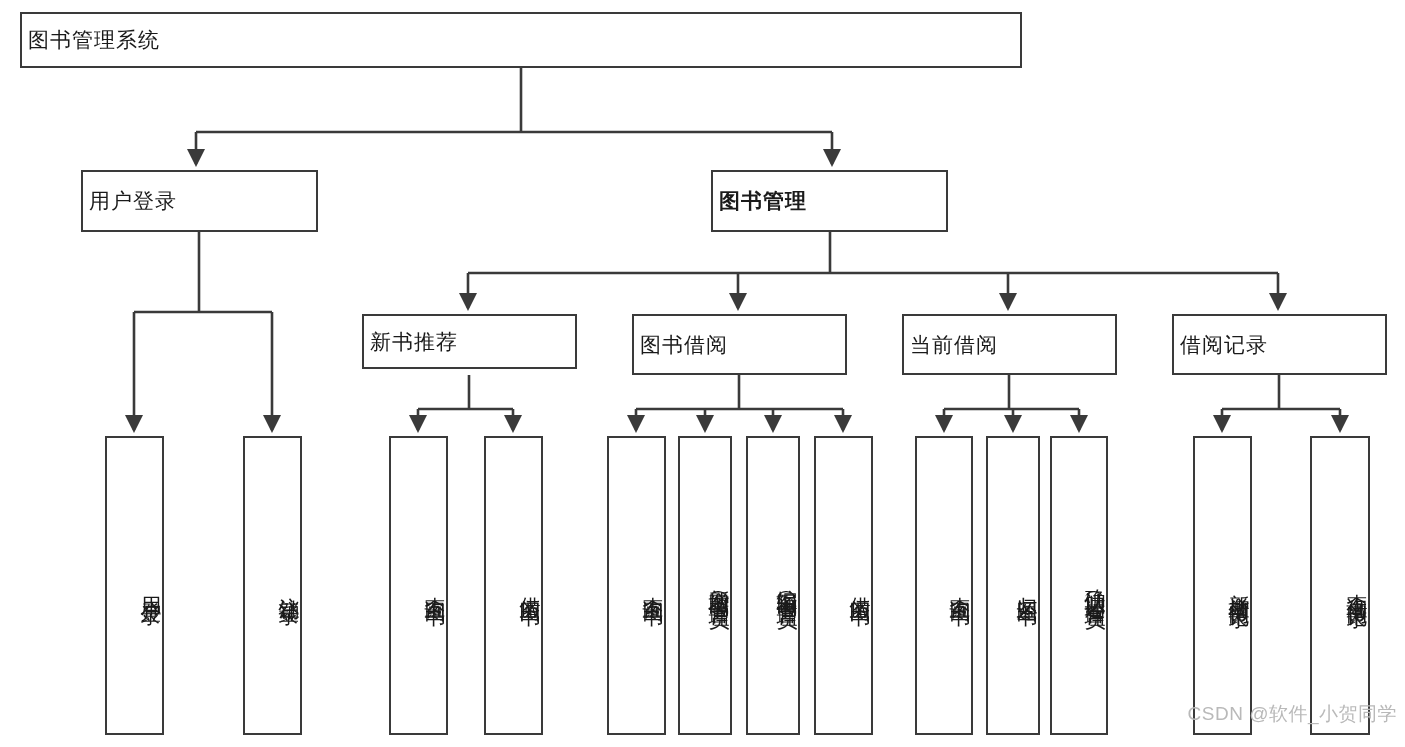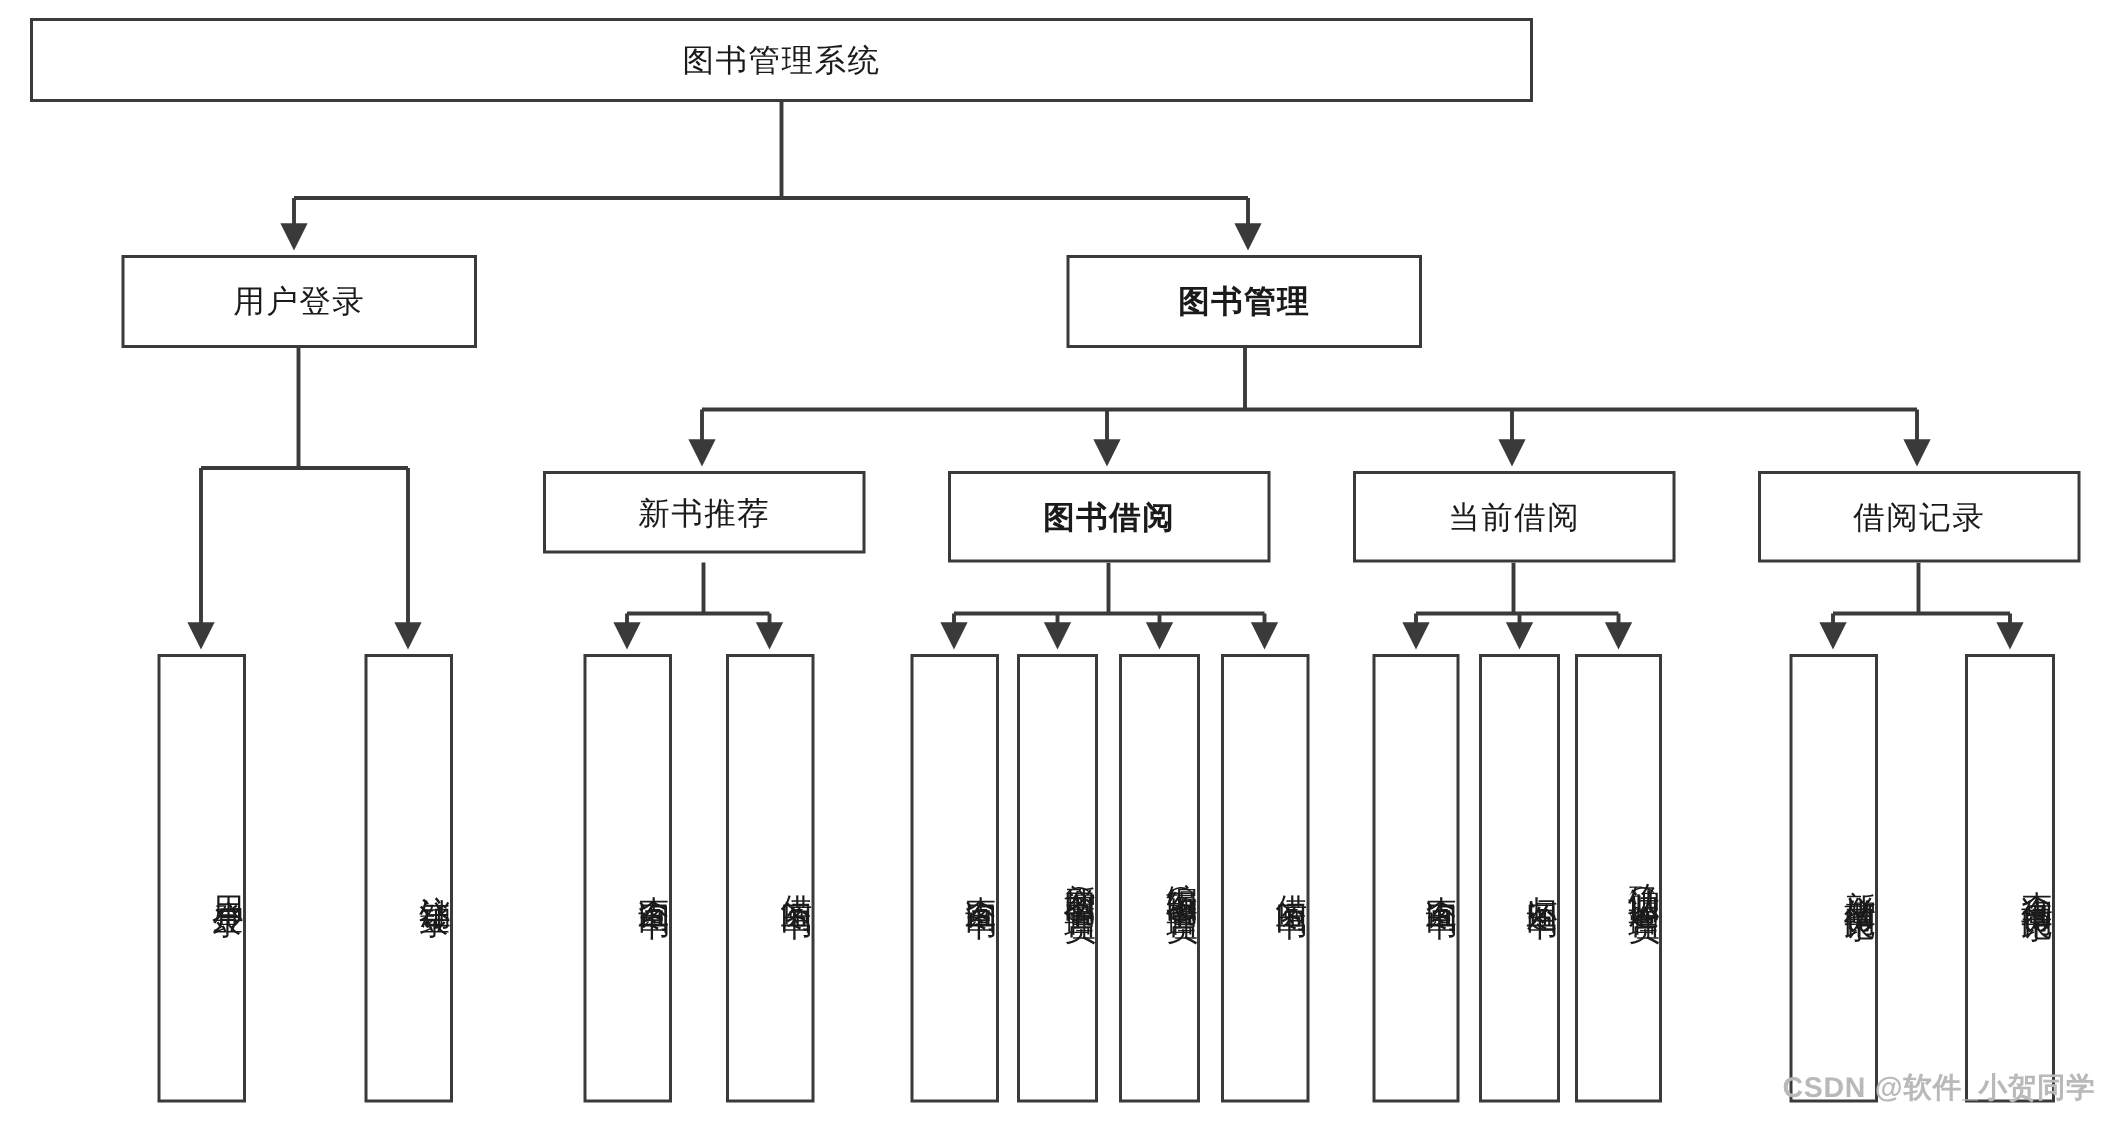--- a/index.html
+++ b/index.html
@@ -25,21 +25,20 @@
     height: 747px;
     pointer-events: none;
   }
   .node {
     position: absolute;
     box-sizing: border-box;
     background: #ffffff;
     border: 2px solid #3a3a3a;
     display: flex;
     align-items: center;
-    justify-content: center;
     color: #1a1a1a;
     z-index: 2;
   }
   .node.h {
     font-size: 21px;
     letter-spacing: 1px;
     padding: 0 6px;
     text-align: center;
   }
   .node.v {
@@ -54,27 +53,26 @@
     text-align: center;
   }
   .node.v .vtext {
     writing-mode: vertical-rl;
     text-orientation: upright;
     display: block;
   }
   .watermark {
     position: absolute;
     right: 8px;
-    bottom: 9px;
+    bottom: 20px;
     font-size: 19px;
     color: #b9b9b9;
     letter-spacing: 0.5px;
     z-index: 5;
     white-space: nowrap;
-    font-weight: bold;
   }
 </style>
 </head>
 <body>
 
 <div id="canvas">
 
   <svg id="wires" viewBox="0 0 1405 747" xmlns="http://www.w3.org/2000/svg">
     <defs>
       <marker id="arrow" viewBox="0 0 12 12" refX="10" refY="6" markerWidth="7" markerHeight="7" orient="auto-start-reverse">
@@ -132,21 +130,21 @@
   <div class="node h" style="left:81px; top:170px; width:237px; height:62px;">
     <span>用户登录</span>
   </div>
   <div class="node h" style="left:711px; top:170px; width:237px; height:62px;font-weight:bold;">
     <span>图书管理</span>
   </div>
 
   <div class="node h" style="left:362px; top:314px; width:215px; height:55px;">
     <span>新书推荐</span>
   </div>
-  <div class="node h" style="left:632px; top:314px; width:215px; height:61px;font-weight:bold;">
+  <div class="node h" style="left:632px; top:314px; width:215px; height:61px;">
     <span>图书借阅</span>
   </div>
   <div class="node h" style="left:1172px; top:314px; width:215px; height:61px;">
     <span>借阅记录</span>
   </div>
   <div class="node h" style="left:902px; top:314px; width:215px; height:61px;">
     <span>当前借阅</span>
   </div>
 
   <div class="node v" style="left:105px; top:436px; width:59px; height:299px;">

